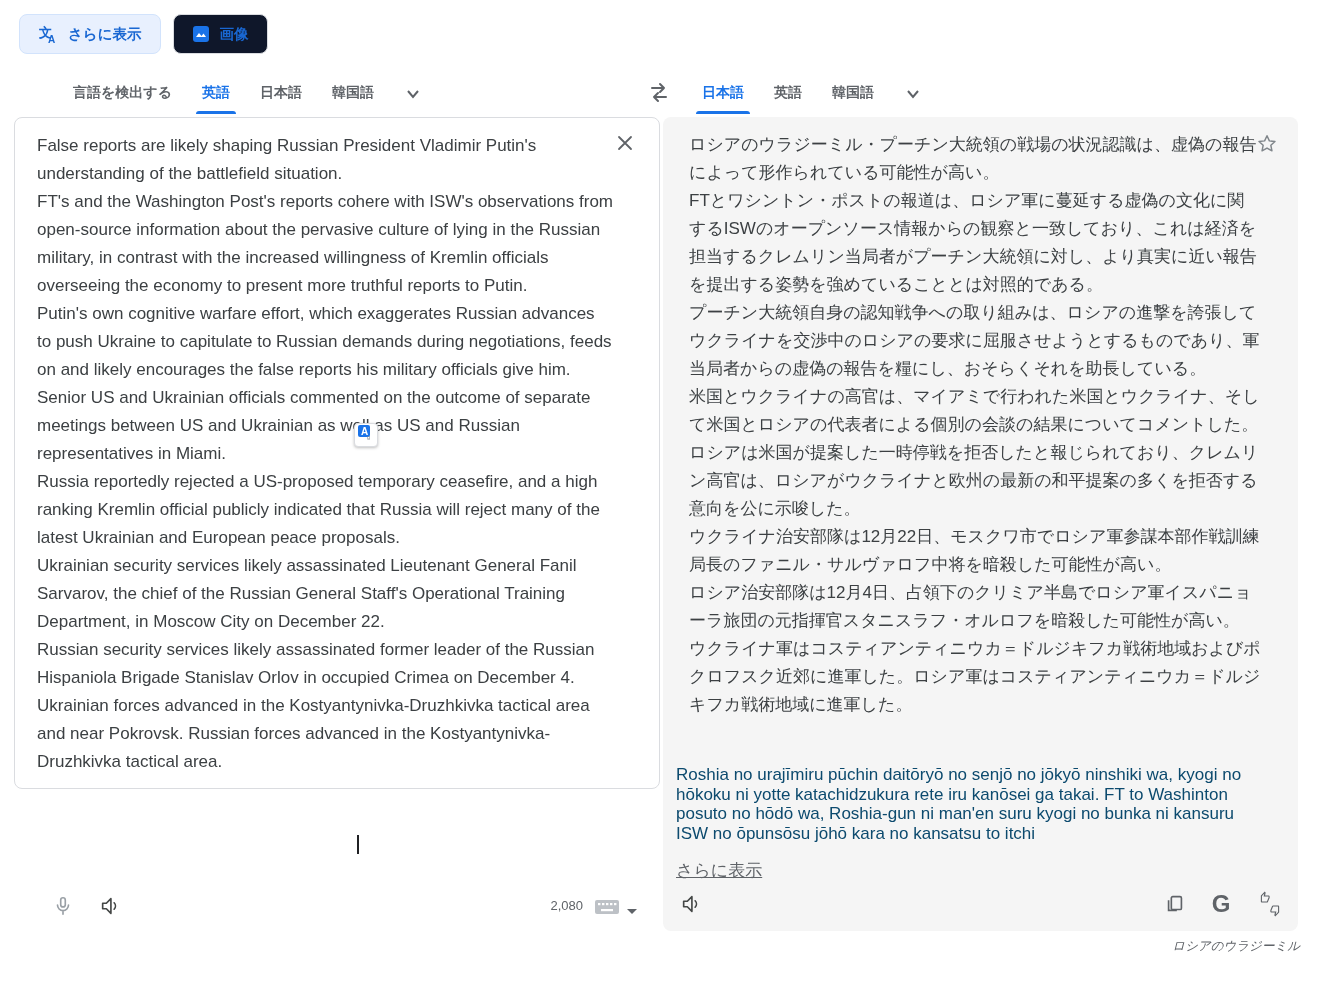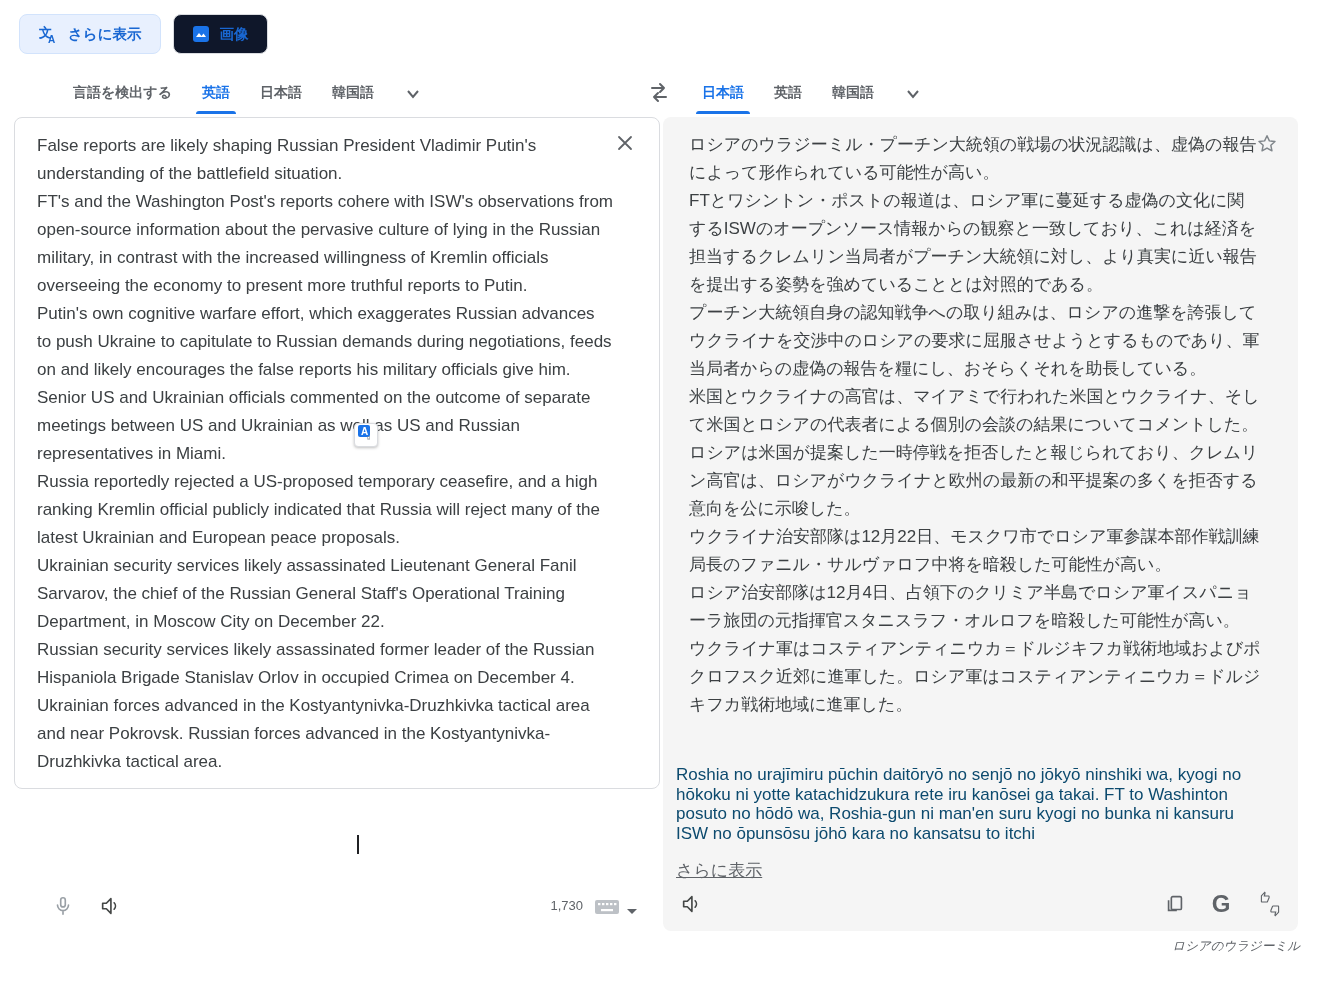--- a/index.html
+++ b/index.html
@@ -157,21 +157,21 @@
       </span>
     </div>
     <div class="icon-btn" style="left:83px; top:778px;">
       <span>
         <svg width="22" height="22" viewBox="0 0 24 24">
           <path d="M4 9 v6 h4 l5 5 V4 L8 9 z" fill="none" stroke="#444746" stroke-width="1.8" stroke-linejoin="round"></path>
           <path d="M16.5 8.5 a5 5 0 0 1 0 7" fill="none" stroke="#444746" stroke-width="1.8" stroke-linecap="round"></path>
         </svg>
       </span>
     </div>
-    <div class="char-count">1,730</div>
+    <div class="char-count">2,080</div>
     <div class="icon-btn" style="left:580px; top:779px;">
       <span>
         <svg width="26" height="18" viewBox="0 0 26 18">
           <rect x="1" y="2" width="24" height="14" rx="2" fill="#bdc1c6"></rect>
           <g fill="#fff">
             <rect x="4" y="5" width="2.4" height="2.2"></rect>
               <rect x="8" y="5" width="2.4" height="2.2"></rect>
             <rect x="12" y="5" width="2.4" height="2.2"></rect>
               <rect x="16" y="5" width="2.4" height="2.2"></rect>
             <rect x="20" y="5" width="2.4" height="2.2"></rect>

